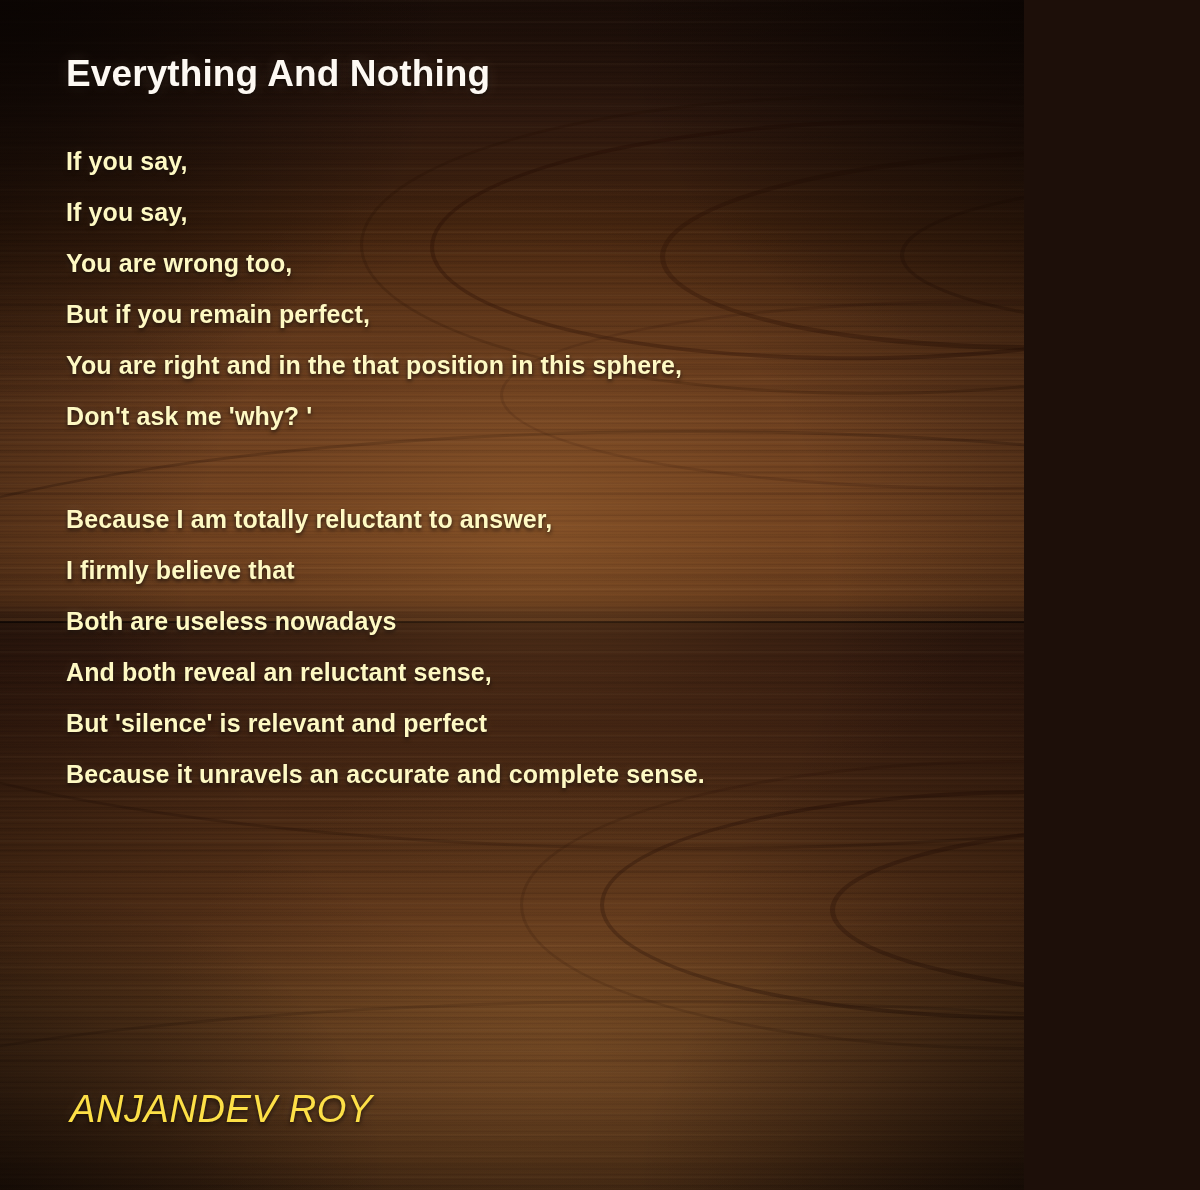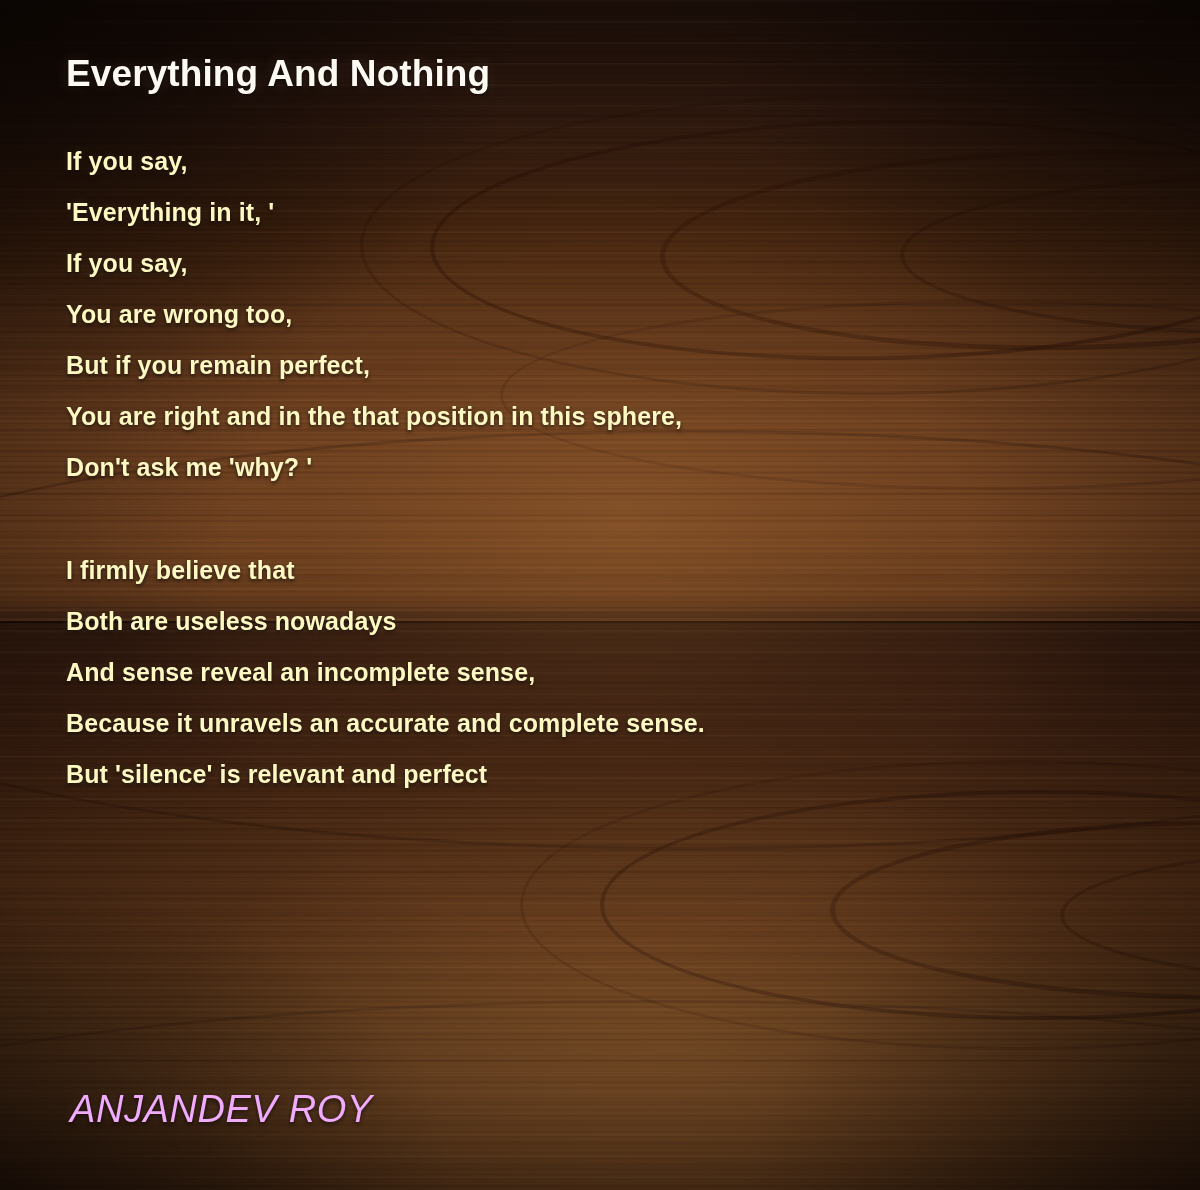--- a/index.html
+++ b/index.html
@@ -12,21 +12,21 @@
     background:#1d0f09;
   }
 
   body {
     font-family:"Liberation Sans", sans-serif;
   }
 
   
   #poem-card {
     position:relative;
-    width:1200px;
+    width:1024px;
     height:1190px;
     overflow:hidden;
     background:#55331c;
   }
 
   
   .wood-layer {
     position:absolute;
     inset:0;
     pointer-events:none;
@@ -234,21 +234,21 @@
   }
 
   #poem-author {
     position:absolute;
     left:70px;
     top:1086px;
     font-size:38px;
     font-style:italic;
     font-weight:normal;
     line-height:46px;
-    color:#f0abfc;
+    color:#fde047;
     letter-spacing:0.6px;
     white-space:nowrap;
     text-shadow:
       0 2px 5px rgba(10,4,1,0.80),
       0 0 12px rgba(255,230,195,0.14);
   }
 </style>
 </head>
 <body>
 
@@ -280,34 +280,34 @@
   <div class="wood-layer" id="wood-vignette-corners"></div>
 
   <div id="poem-content">
 
     <h1 id="poem-title">Everything And Nothing</h1>
 
     <div id="poem-body">
 
       <div class="stanza" id="stanza-1">
         <div class="poem-line">If you say,</div>
-        <div class="poem-line">'Everything in it, '</div>
         <div class="poem-line">If you say,</div>
         <div class="poem-line">You are wrong too,</div>
         <div class="poem-line">But if you remain perfect,</div>
         <div class="poem-line">You are right and in the that position in this sphere,</div>
         <div class="poem-line">Don't ask me 'why? '</div>
       </div>
 
       <div class="stanza" id="stanza-2">
+        <div class="poem-line">Because I am totally reluctant to answer,</div>
         <div class="poem-line">I firmly believe that</div>
         <div class="poem-line">Both are useless nowadays</div>
-        <div class="poem-line">And sense reveal an incomplete sense,</div>
+        <div class="poem-line">And both reveal an reluctant sense,</div>
+        <div class="poem-line">But 'silence' is relevant and perfect</div>
         <div class="poem-line">Because it unravels an accurate and complete sense.</div>
-        <div class="poem-line">But 'silence' is relevant and perfect</div>
       </div>
 
     </div>
   </div>
 
   <div id="poem-author">ANJANDEV ROY</div>
 
 </div>
 
 </body></html>

